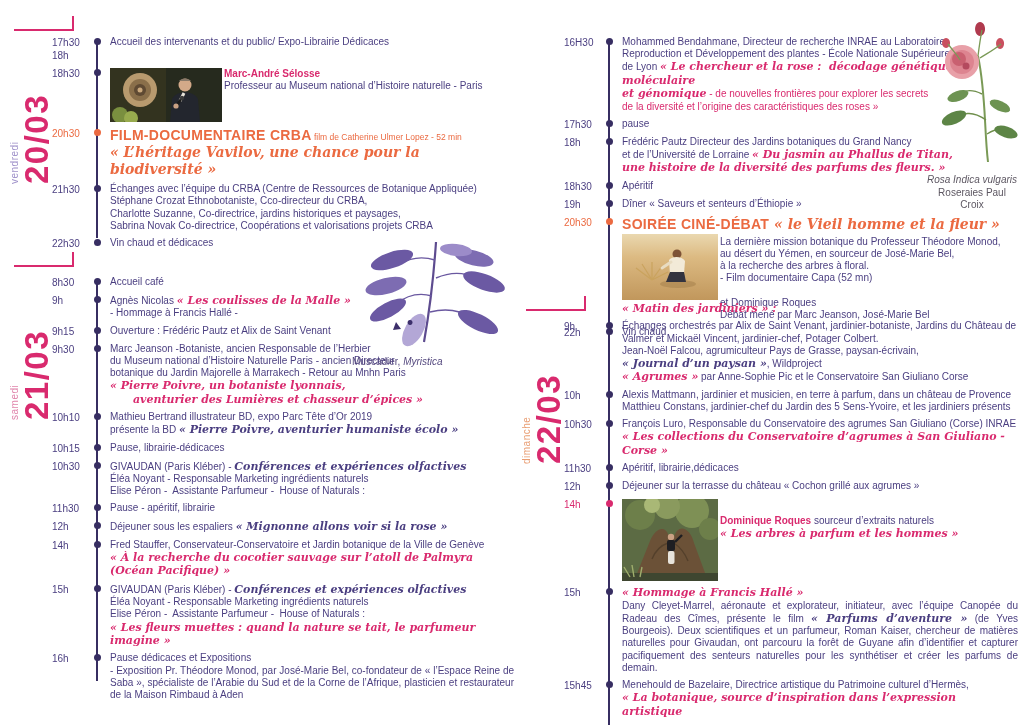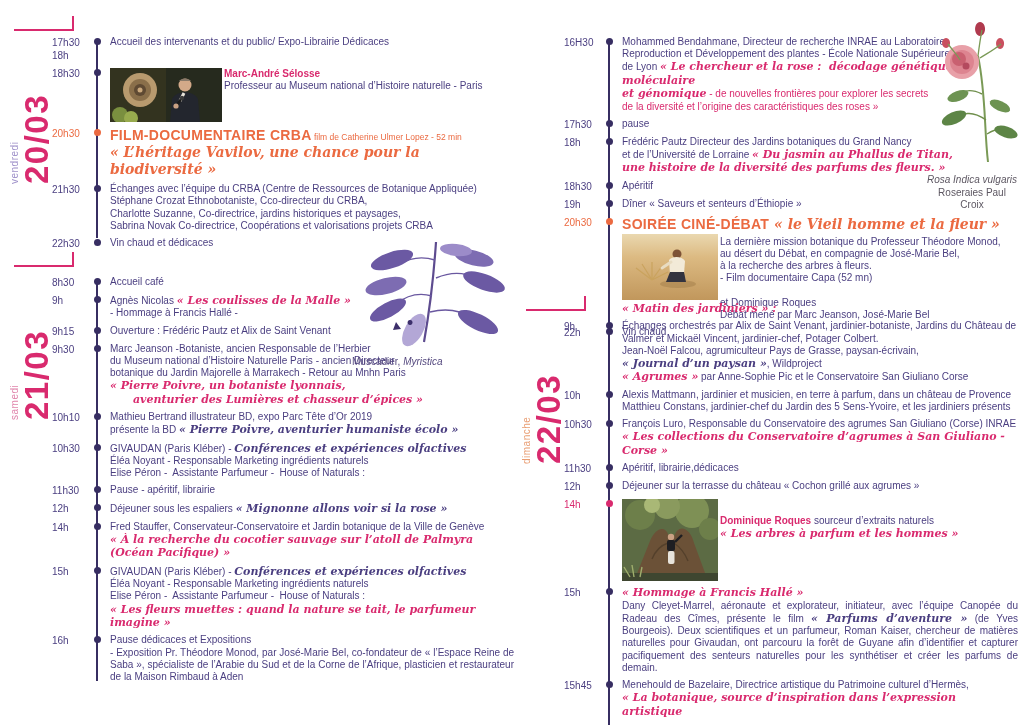--- a/index.html
+++ b/index.html
@@ -177,20 +177,27 @@
         </div>
         <div class="event">
           <div class="time ">10h10</div>
           <span class="dot "></span>
           <div class="content">
             <div class="line"><span class="s-b">Mathieu Bertrand</span><span class="s-r"> illustrateur BD, expo Parc Tête d’Or 2019</span></div>
             <div class="line"><span class="s-r">présente la BD </span><span class="s-vi">« Pierre Poivre, aventurier humaniste écolo »</span></div>
           </div>
         </div>
         <div class="event">
+          <div class="time ">10h15</div>
+          <span class="dot "></span>
+          <div class="content">
+            <div class="line"><span class="s-r">Pause, librairie-dédicaces</span></div>
+          </div>
+        </div>
+        <div class="event">
           <div class="time ">10h30</div>
           <span class="dot "></span>
           <div class="content">
             <div class="line"><span class="s-b">GIVAUDAN</span><span class="s-r"> (Paris Kléber) - </span><span class="s-vi">Conférences et expériences olfactives</span></div>
             <div class="line"><span class="s-b">Éléa Noyant</span><span class="s-r"> - Responsable Marketing ingrédients naturels</span></div>
             <div class="line"><span class="s-b">Elise Péron</span><span class="s-r"> -  Assistante Parfumeur -  House of Naturals :</span></div>
           </div>
         </div>
         <div class="event">
           <div class="time ">11h30</div>
@@ -297,22 +304,22 @@
       <rect width="96" height="66" fill="url(#sand)"></rect>
       <path d="M30,46 L14,34 M30,46 L20,30 M30,46 L30,28 M30,46 L40,32 M30,46 L46,38" stroke="#caa35e" stroke-width="1.2"></path>
       <ellipse cx="56" cy="50" rx="18" ry="4" fill="#a9834e" opacity="0.6"></ellipse>
       <circle cx="55" cy="20" r="4.5" fill="#7d5236"></circle>
       <path d="M47,26 C50,22 60,22 63,27 L62,40 L48,40 Z" fill="#f2ead8"></path>
       <path d="M48,38 L44,48 L64,48 L62,38 Z" fill="#33333f"></path>
       <path d="M49,28 L40,34" stroke="#e8dcc2" stroke-width="3" stroke-linecap="round"></path>
     </svg>
   <div class="mtext" style="padding-top: 2px;">
                 <div class="line"><span class="s-r">La dernière mission botanique du Professeur Théodore Monod,</span></div>
-                <div class="line"><span class="s-r">au désert du Débat, en compagnie de José-Marie Bel,</span></div>
-                <div class="line"><span class="s-r">à la recherche des arbres à fleurs.</span></div>
+                <div class="line"><span class="s-r">au désert du Yémen, en sourceur de José-Marie Bel,</span></div>
+                <div class="line"><span class="s-r">à la recherche des arbres à floral.</span></div>
                 <div class="line"><span class="s-r">- Film documentaire Capa (52 mn)</span></div>
                 <div class="line"><span class="s-r"> </span></div>
                 <div class="line"><span class="s-b">et Dominique Roques</span></div>
                 <div class="line"><span class="s-b">Débat mené par Marc Jeanson, José-Marie Bel</span></div>
               </div>
             </div>
           </div>
         </div>
         <div class="event">
           <div class="time ">22h</div>

